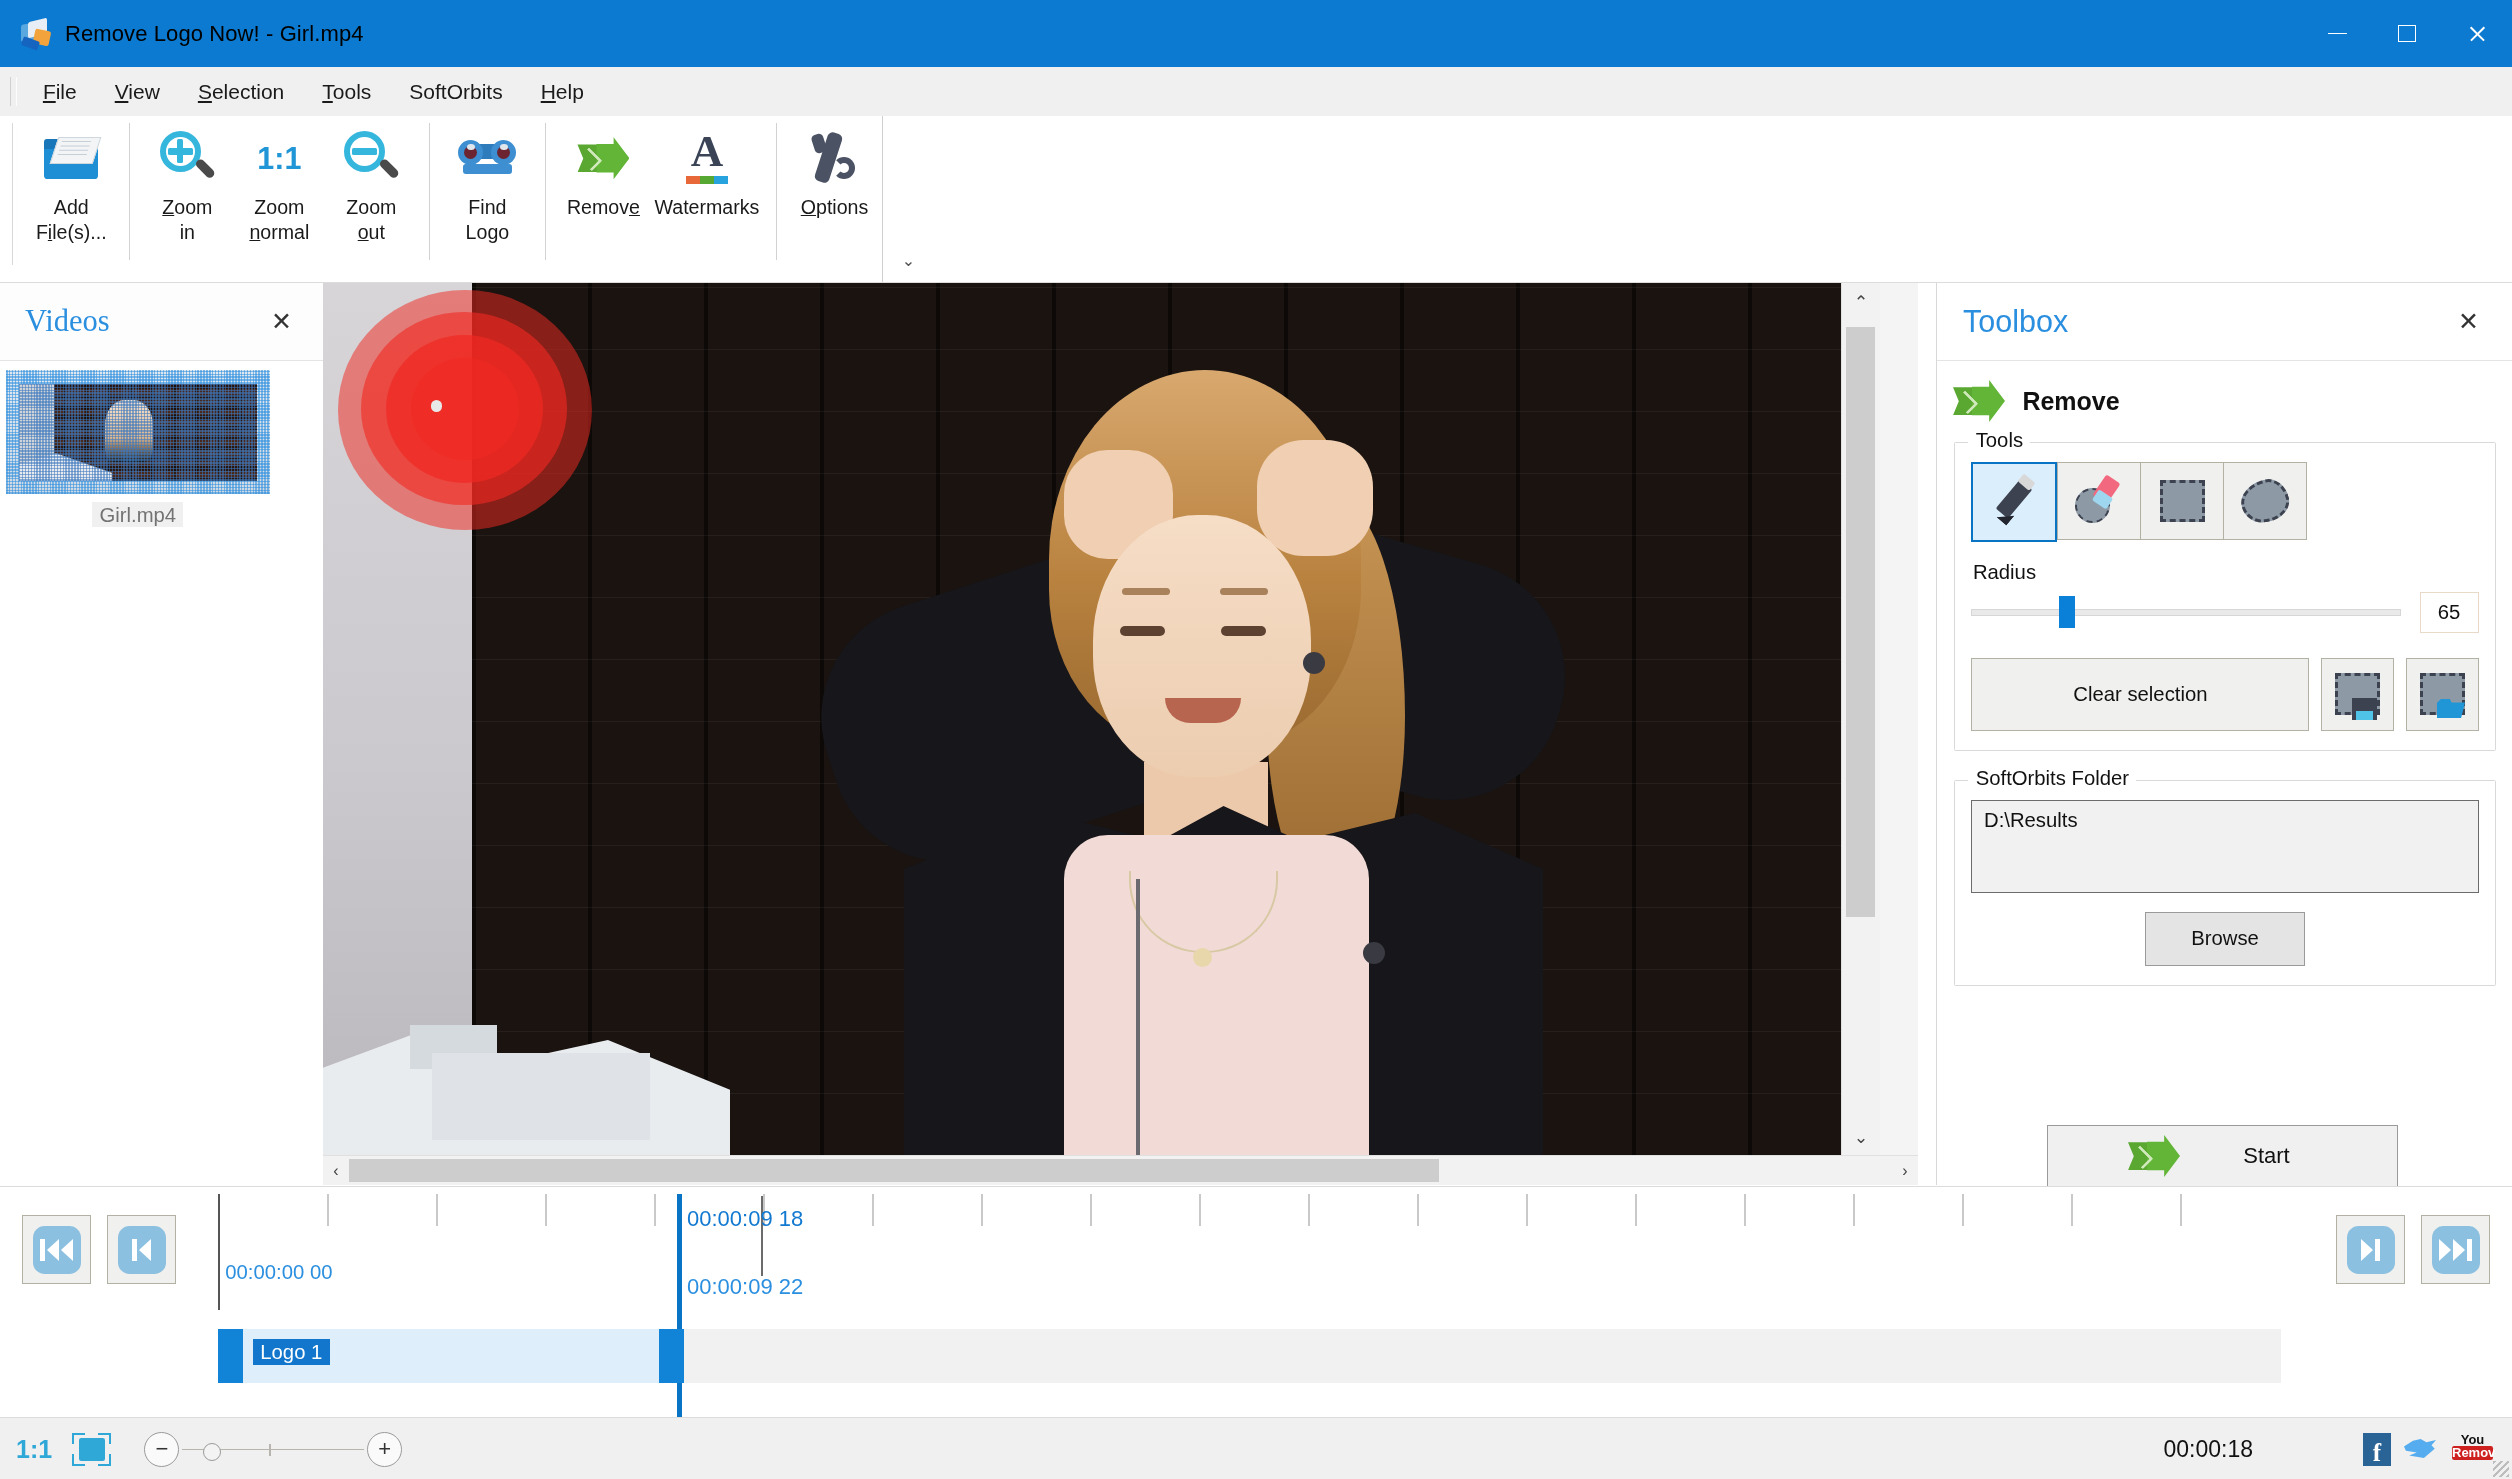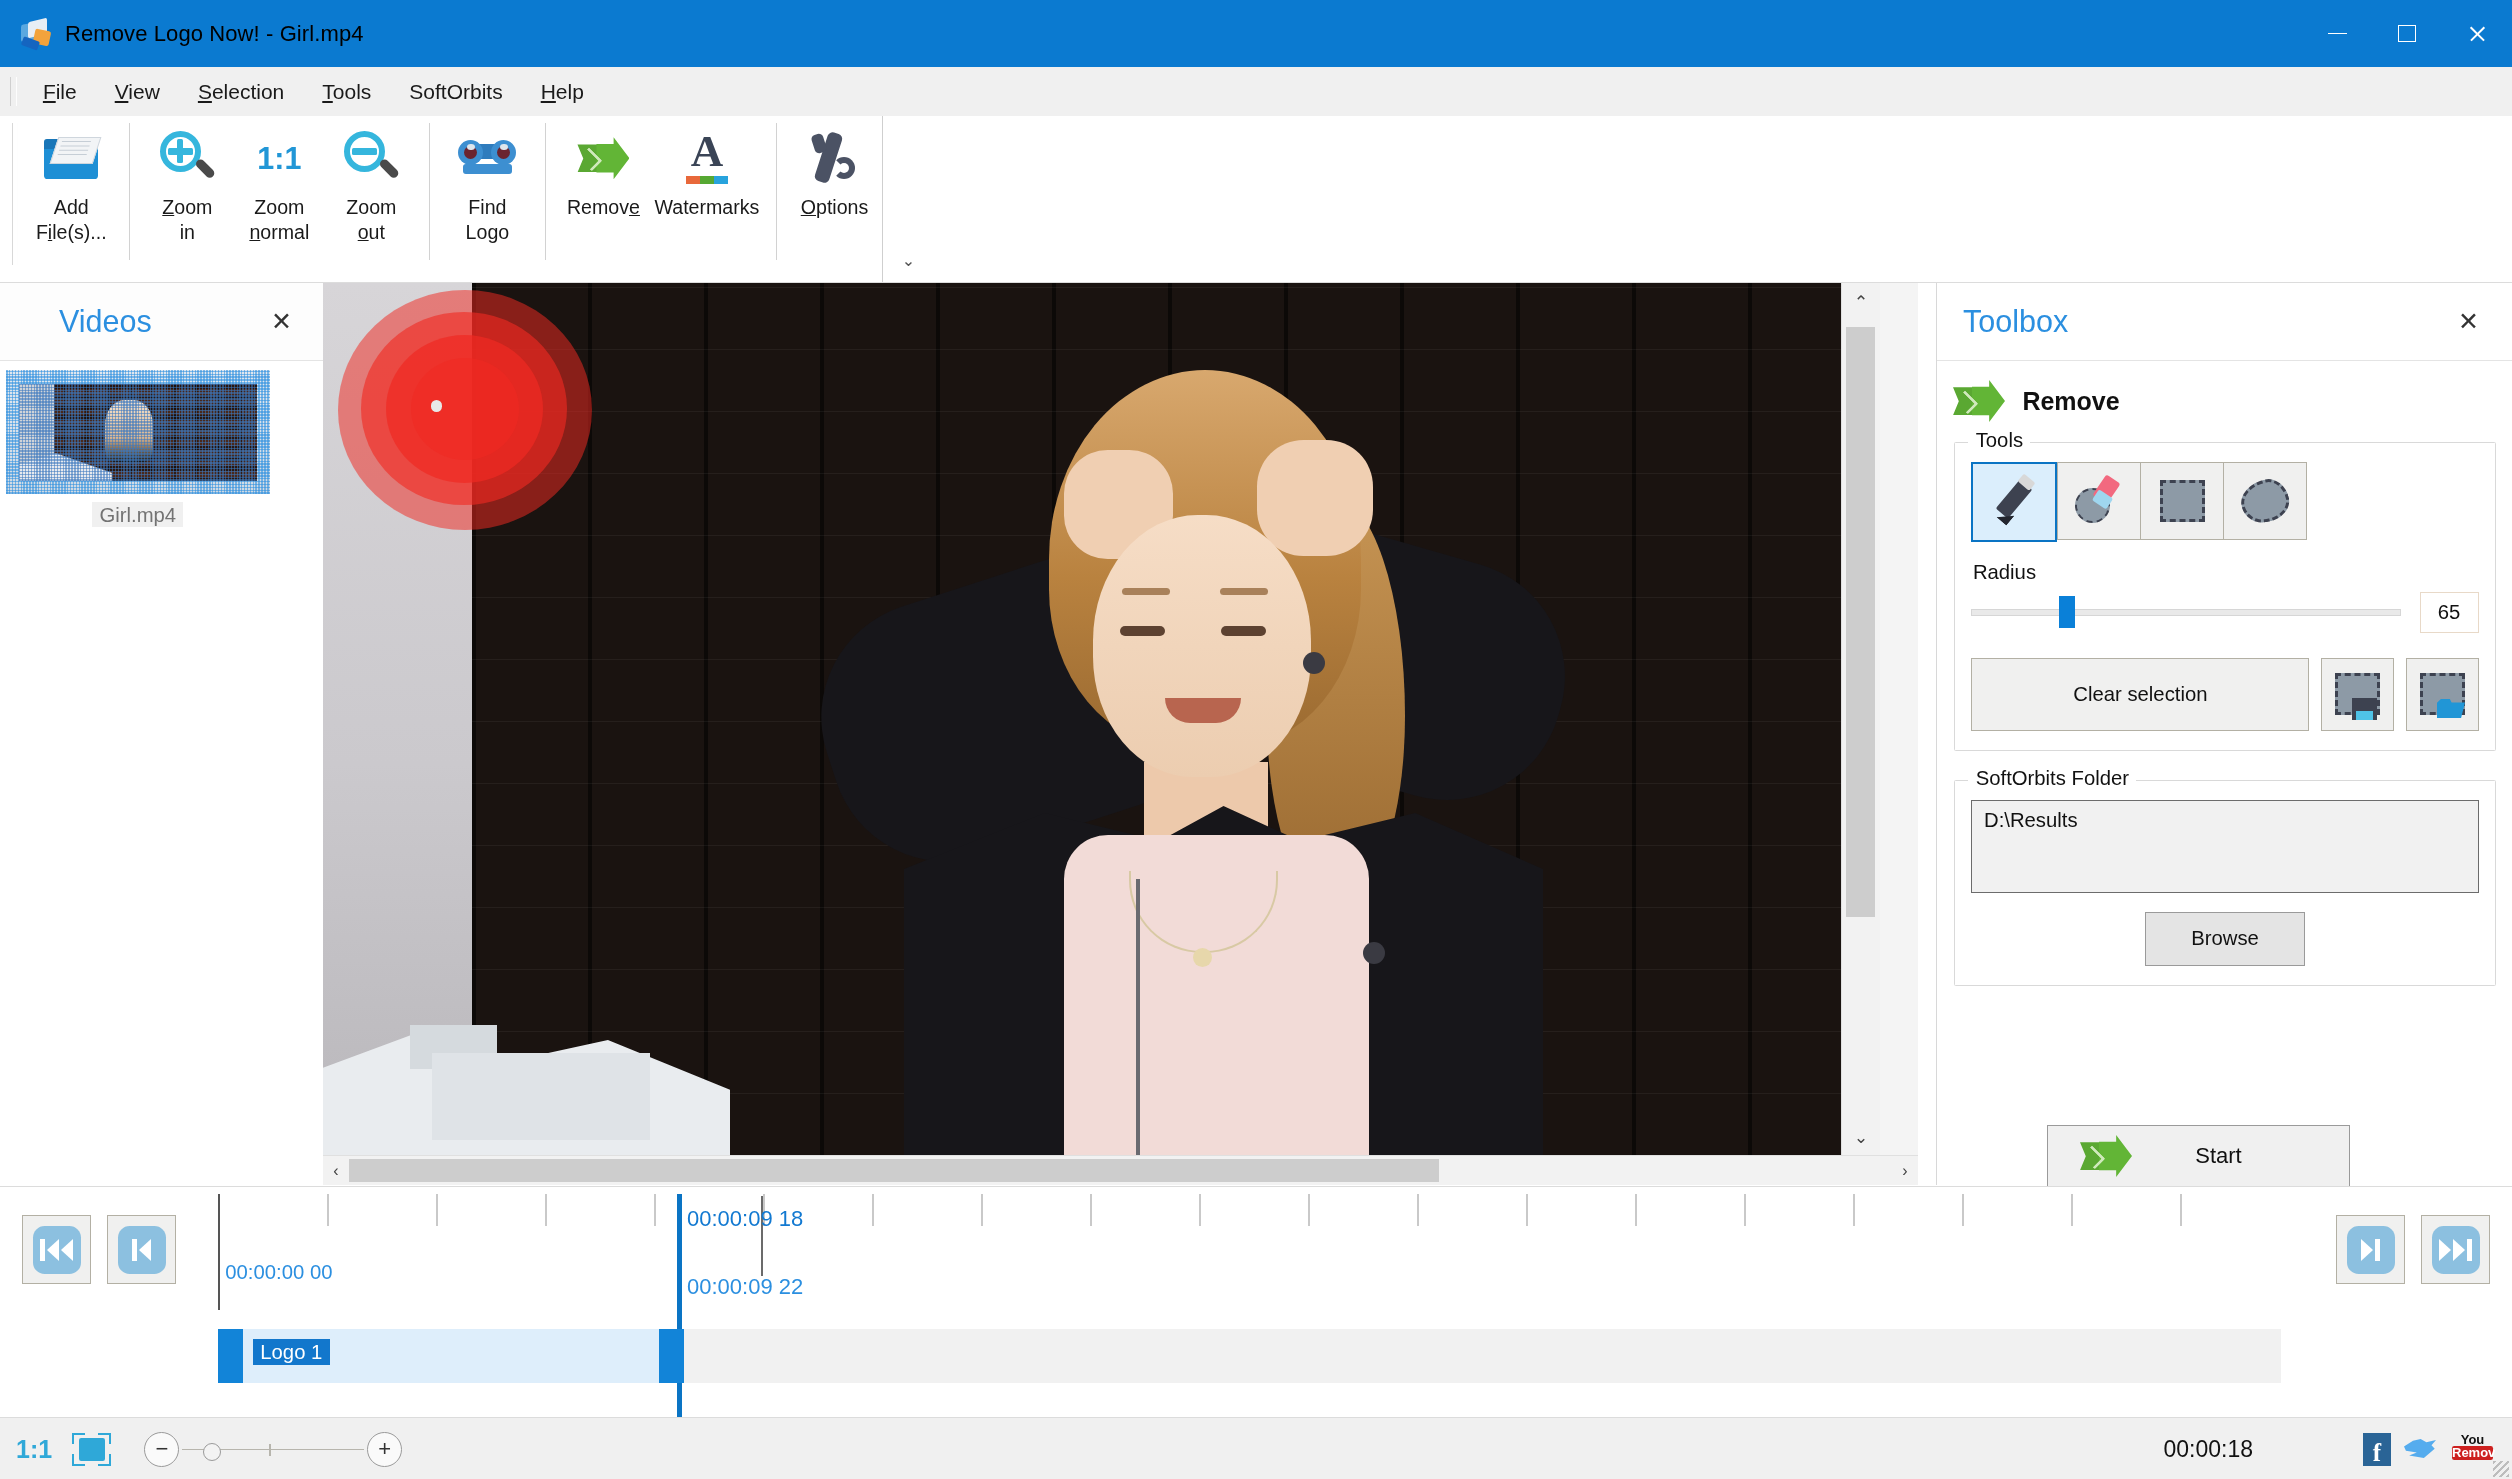--- a/index.html
+++ b/index.html
@@ -106,21 +106,21 @@
   .ic-wrench .w2{position:absolute;left:2.9px;top:1.5px;width:11.6px;height:19px;background:#4b5264;border-radius:4.4px;transform:rotate(-18deg);}
   .ic-wrench .w3{position:absolute;left:22px;top:25px;width:22px;height:22px;border:6.5px solid #4b5264;border-radius:50%;box-sizing:border-box;border-left-color:transparent;}
 
   
   .videos-panel{
     position:absolute;left:0;top:283px;width:323px;height:902px;background:#ffffff;
     border-right:0.7px solid #d8d8d8;
   }
   .panel-head{height:77px;display:flex;align-items:center;justify-content:space-between;
     border-bottom:0.7px solid #e4e4e4;background:#fdfdfd;}
-  .panel-title{font-size:30.5px;color:#2b8fe0;padding-left:59px;}
+  .panel-title{font-size:30.5px;color:#2b8fe0;padding-left:25px;font-family:Liberation Serif, serif;}
   .panel-close{width:51px;height:51px;margin-right:16px;display:flex;align-items:center;justify-content:center;
     font-size:25px;color:#333;cursor:default;}
   .thumb-wrap{padding:8.7px 0 0 5.8px;width:264px;}
   .thumb{
     position:relative;width:264px;height:124px;
     background:
       repeating-linear-gradient(0deg,rgba(43,143,224,.55) 0 1.5px,transparent 1.5px 2.9px),
       repeating-linear-gradient(90deg,rgba(43,143,224,.55) 0 1.5px,transparent 1.5px 2.9px),
       linear-gradient(180deg,#dfe7ef 0%,#cfd9e3 100%);
     box-sizing:border-box;
@@ -248,21 +248,21 @@
   .ic-selsave .fl:after{content:"";position:absolute;left:3.6px;bottom:0;width:17.4px;height:8.7px;background:#4fc3e8;}
   .ic-selopen{width:45px;height:42px;position:relative;}
   .ic-selopen .sq{position:absolute;inset:0;border:3.6px dashed #3d4250;background:#8d9aa6;box-sizing:border-box;}
   .ic-selopen .fo{position:absolute;left:17.4px;bottom:-2.9px;width:28px;height:19px;background:#2196d6;
     clip-path:polygon(0 20%,14% 0,46% 0,52% 18%,100% 18%,86% 100%,0 100%);}
   .destpath{height:93px;border:1.5px solid #6c6c6c;background:#f1f1f1;padding:8.7px 11.6px;font-size:20.3px;color:#111;box-sizing:border-box;}
   .browse-wrap{display:flex;justify-content:center;margin-top:19px;}
   .browse-btn{width:158px;height:52px;border:1.5px solid #9a9a9a;background:#e4e4e4;display:flex;align-items:center;justify-content:center;
     font-size:20.3px;color:#111;cursor:default;}
   .start-btn{position:absolute;left:2047px;top:1125px;width:301px;height:60px;border:1.5px solid #9a9a9a;background:#f0f0f0;
-    display:flex;align-items:center;cursor:default;overflow:hidden;}
+    display:flex;align-items:center;cursor:default;overflow:hidden;padding-left:48px;}
   .start-btn .ic-arrow{margin-left:32px;}
   .start-btn .lbl{flex:1;text-align:center;font-size:22px;color:#111;margin-right:44px;}
 
   
   .timeline{position:absolute;left:0;top:1186px;width:2512px;height:231px;background:#ffffff;border-top:0.7px solid #dcdcdc;}
   .transport{position:absolute;top:28px;display:flex;gap:16px;}
   .transport.left{left:22px;}
   .transport.right{right:22px;}
   .tp-btn{width:67px;height:67px;border:0.7px solid #b3b0a4;background:#f0f0ef;display:flex;align-items:center;justify-content:center;cursor:default;}
   .tp-circle{width:48px;height:48px;border-radius:11.6px;background:#8cc0e0;display:flex;align-items:center;justify-content:center;gap:2.2px;}

